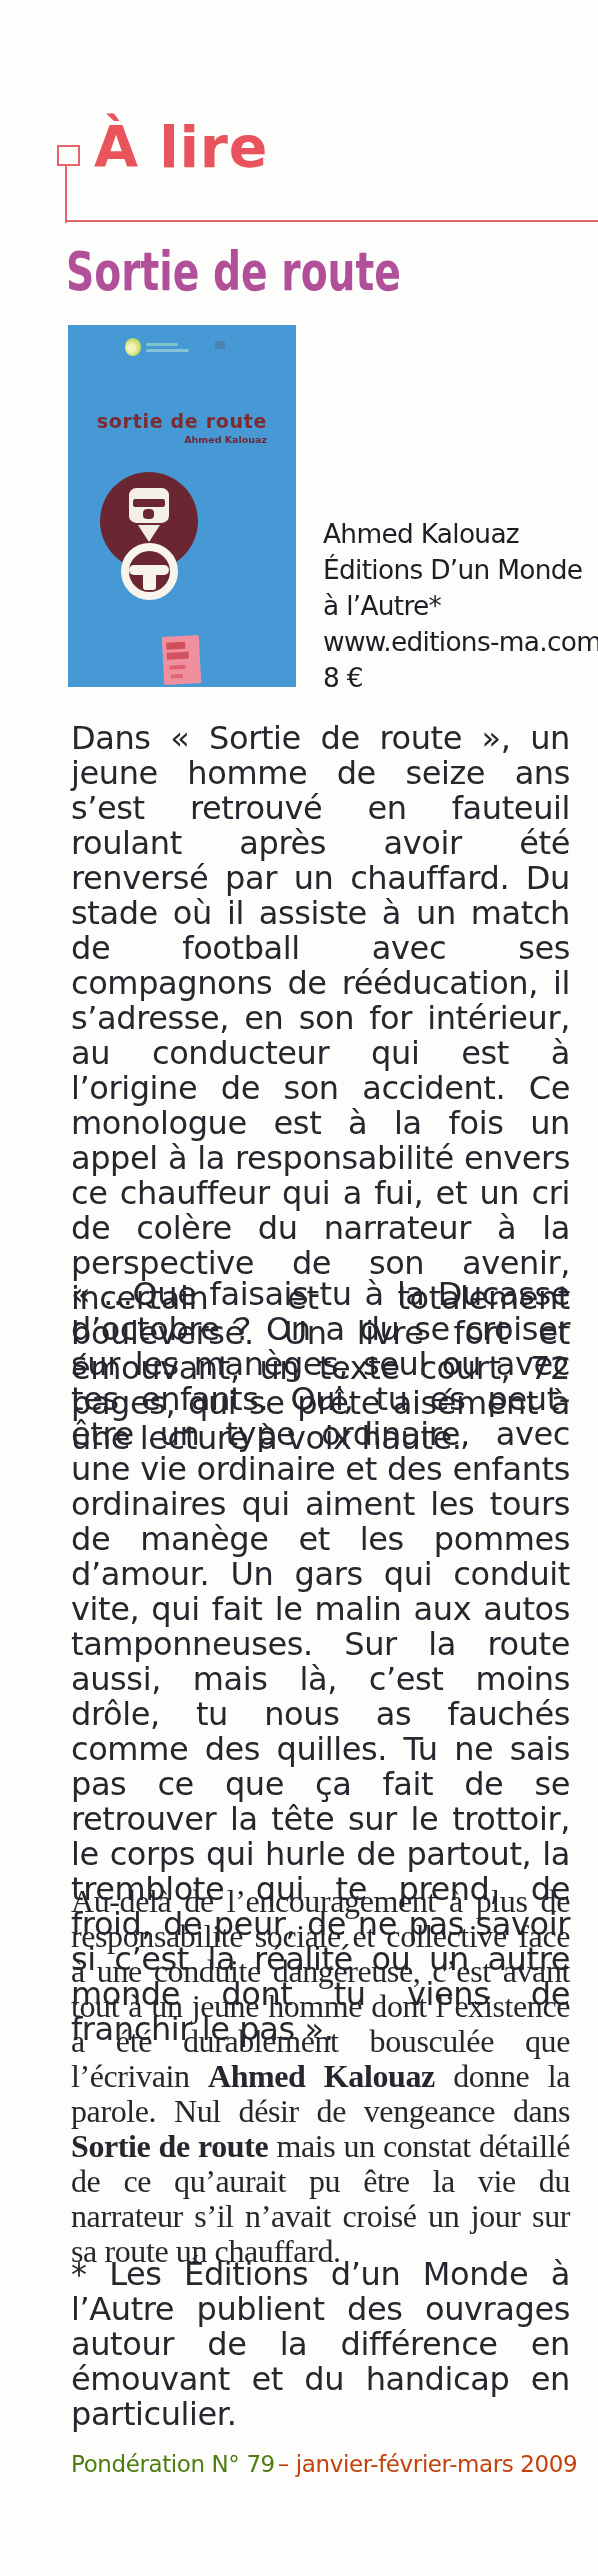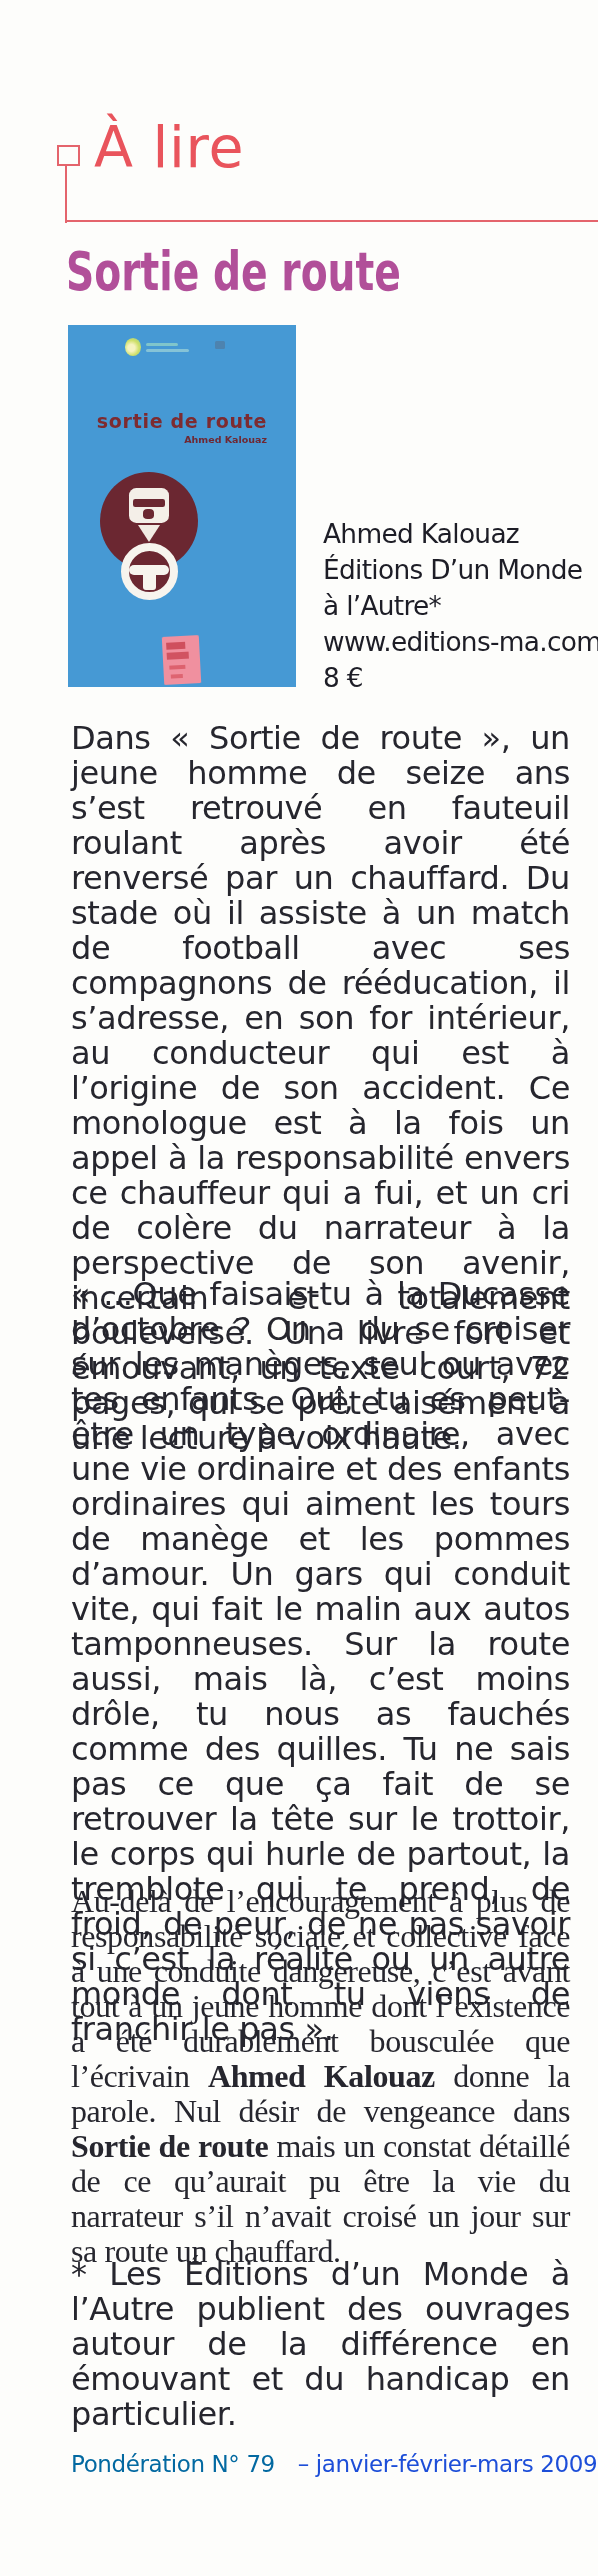--- a/index.html
+++ b/index.html
@@ -12,21 +12,21 @@
   }
   
   .hdr-square{
     position:absolute;left:57px;top:145px;width:19px;height:17px;
     border:2.2px solid #e4646c;background:transparent;
   }
   .hdr-vline{position:absolute;left:65px;top:165px;width:2.2px;height:58px;background:#e4646c;}
   .hdr-hline{position:absolute;left:65px;top:220px;width:534px;height:2.2px;background:#e4646c;}
   .section-title{
     position:absolute;left:94px;top:119px;
-    font-size:57px;font-weight:normal;line-height:1;
+    font-size:57px;font-weight:bold;line-height:1;
     color:#e9545c;letter-spacing:0.7px;white-space:nowrap;
   }
   .article-title{
     position:absolute;left:66px;top:245px;
     font-size:53px;font-weight:bold;line-height:1;
     color:#b14f99;white-space:nowrap;
     transform:scaleX(0.74);transform-origin:left top;
   }
   
   .cover{
@@ -101,22 +101,22 @@
   .p2{top:1277px;}
   .p3{top:1884px;font-family:Liberation Serif, serif;}
   .fn{top:2257px;}
   .bold{font-weight:bold;}
   
   .page-footer{
     position:absolute;left:71px;top:2450px;
     font-size:23px;line-height:28px;white-space:nowrap;
     letter-spacing:-0.4px;
   }
-  .footer-mag{color:#0369a1;}
-  .footer-issue{color:#1d4ed8;margin-left:23px;}
+  .footer-mag{color:#4d7c0f;}
+  .footer-issue{color:#c2410c;margin-left:3px;}
 </style>
 </head>
 <body>
 
 <div class="hdr-square"></div>
 <div class="hdr-vline"></div>
 <div class="hdr-hline"></div>
 <div class="section-title">À lire</div>
 
 <div class="article-title">Sortie de route</div>

